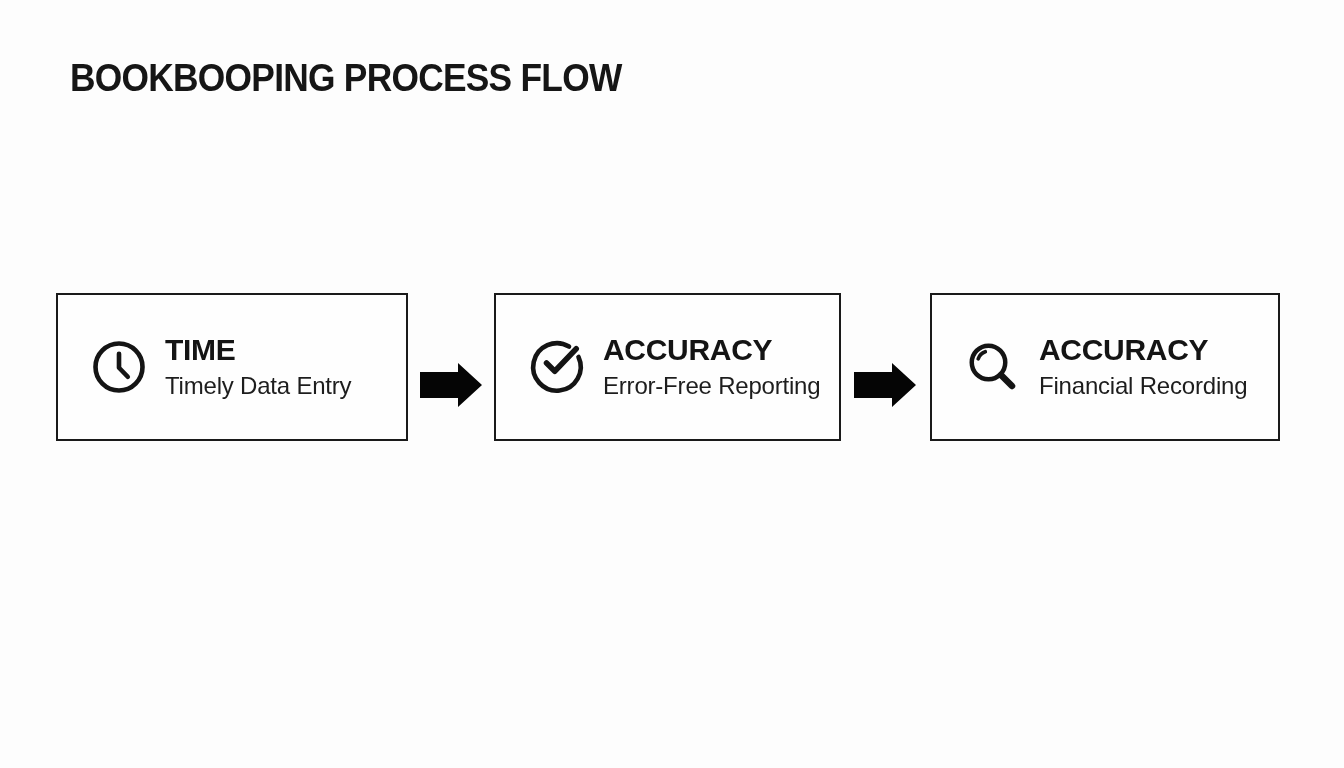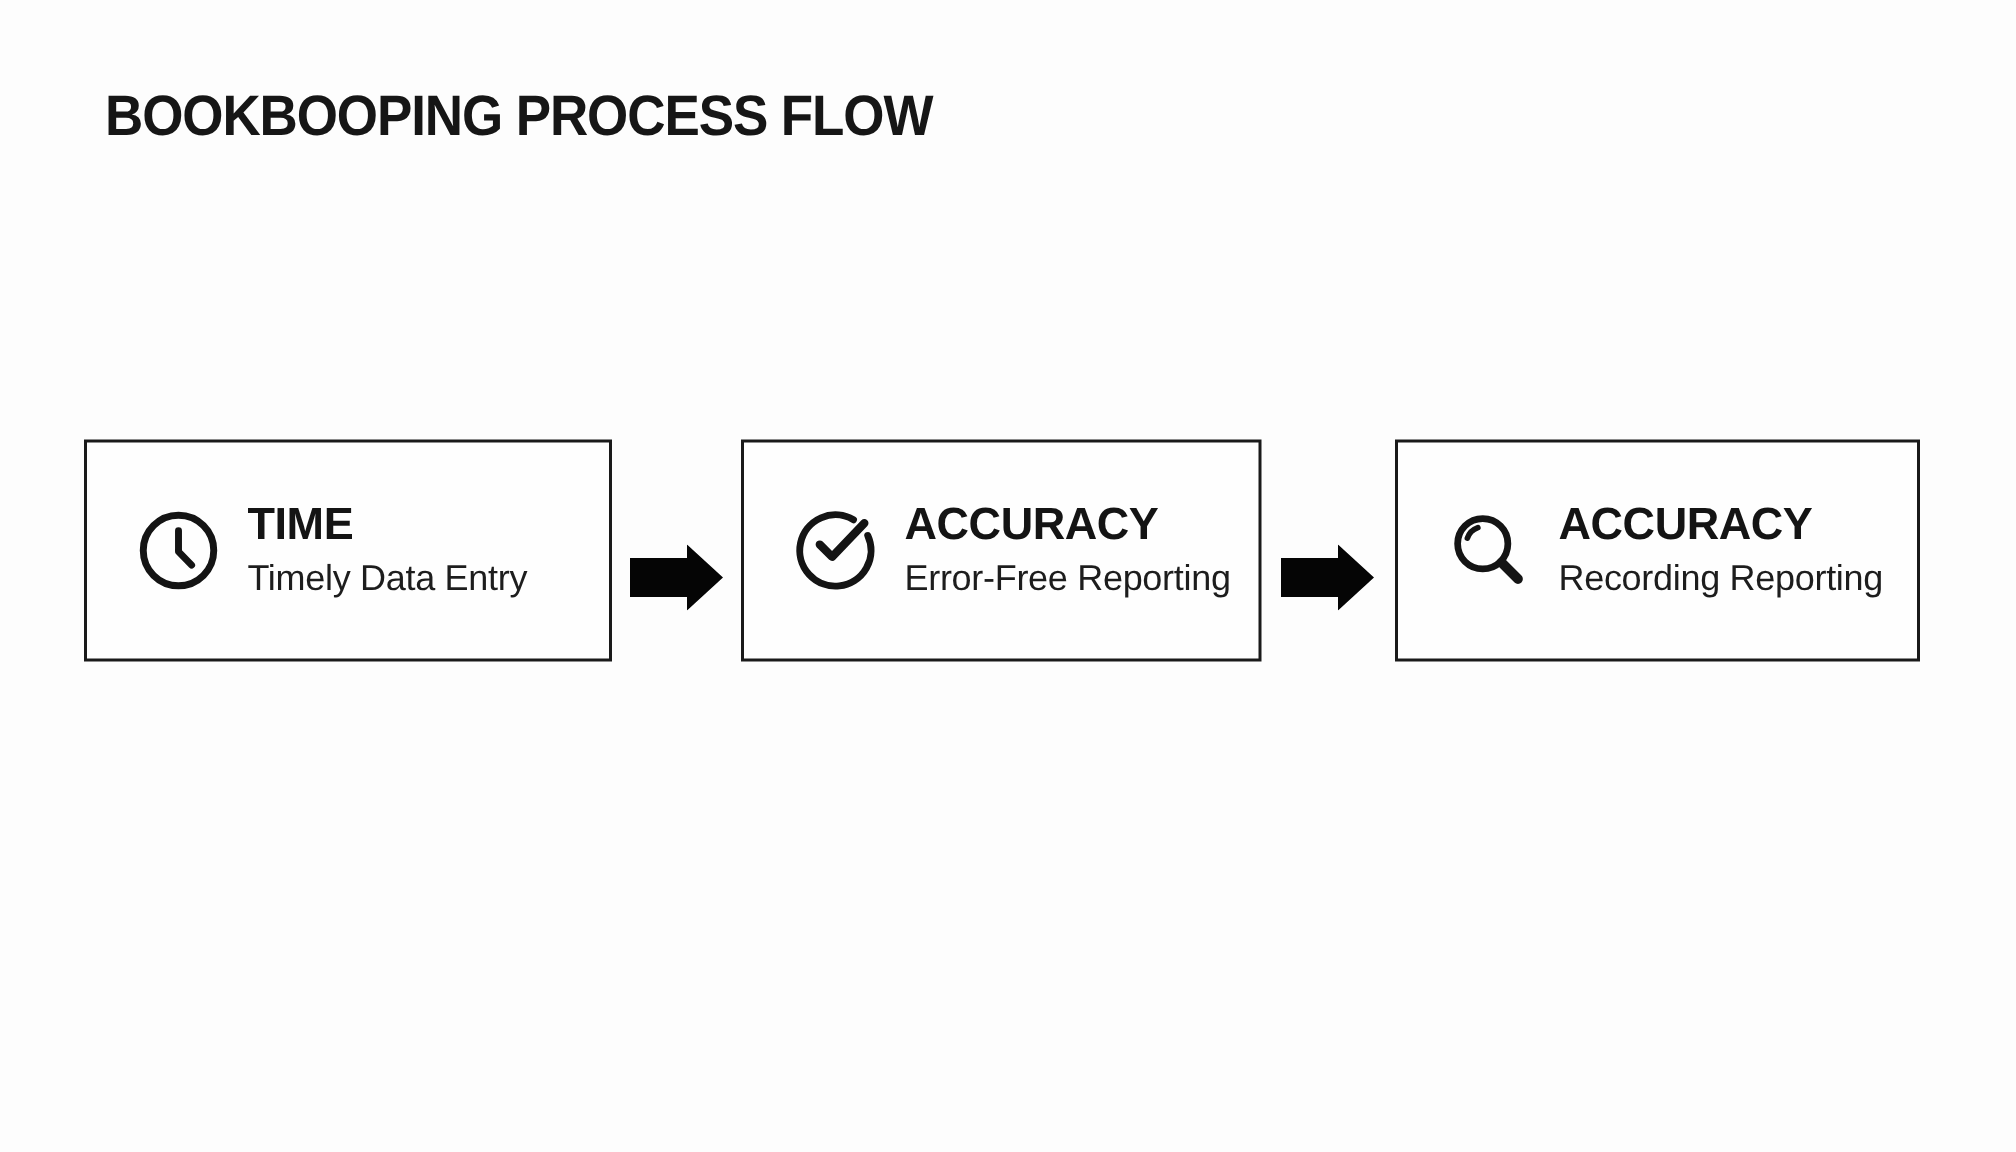--- a/index.html
+++ b/index.html
@@ -111,15 +111,15 @@
 </svg>
 
 <div class="step-box" id="box-clarity">
   <svg class="step-icon" viewBox="0 0 24 24" fill="none" stroke="currentColor" stroke-linecap="round" stroke-linejoin="round" aria-hidden="true">
     <circle cx="10.2" cy="10.2" r="6.7" stroke-width="1.8"></circle>
     <line x1="15.2" y1="15.2" x2="19.6" y2="19.6" stroke-width="2.6"></line>
     <path d="M6.1 8.7 A4.5 4.5 0 0 1 8.9 5.9" stroke-width="1.5"></path>
   </svg>
   <div class="step-text">
     <div class="step-heading">ACCURACY</div>
-    <div class="step-subtitle">Recording Reporting</div>
+    <div class="step-subtitle">Financial Recording</div>
   </div>
 </div>
 
 </body></html>

